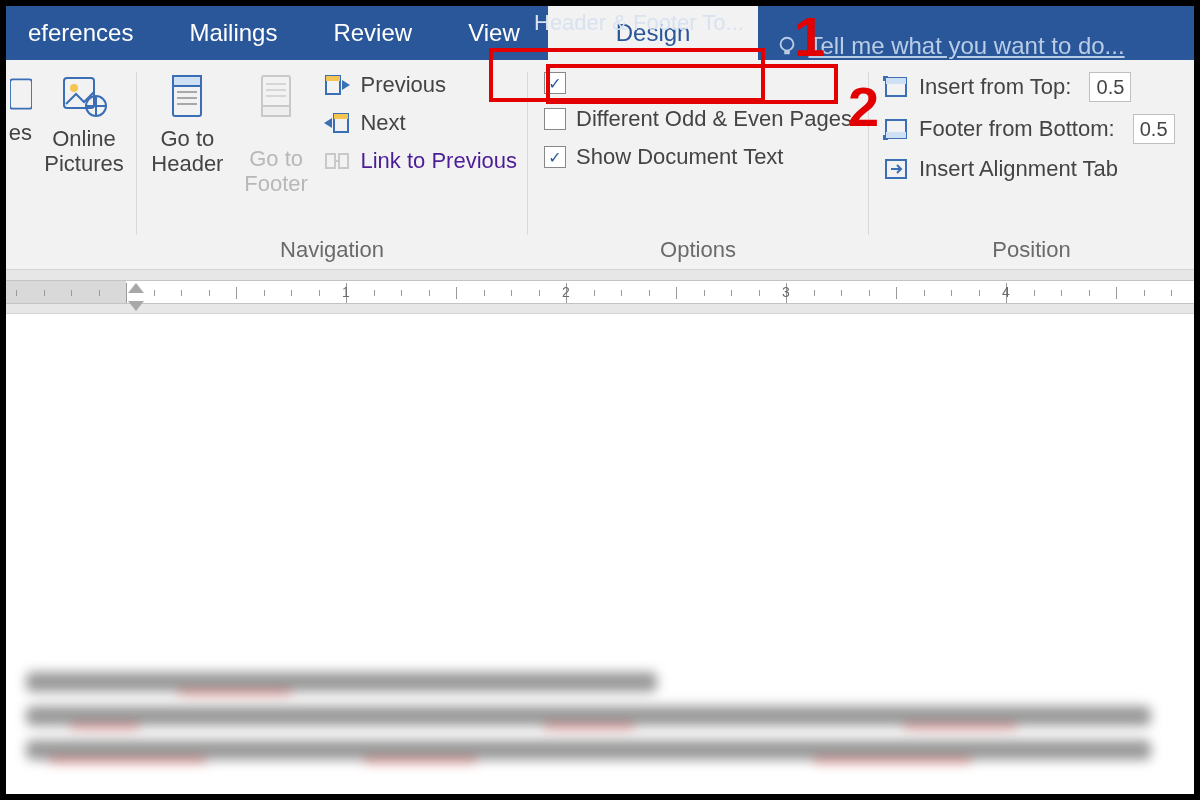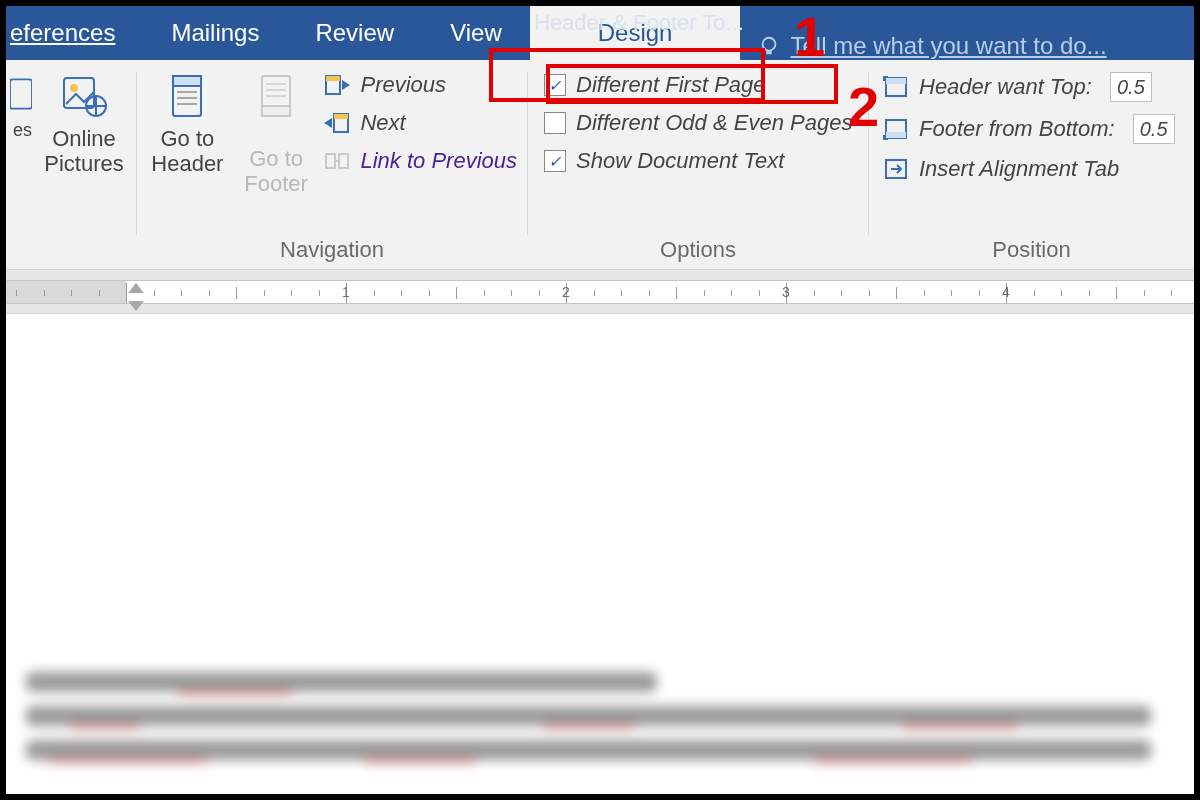--- a/index.html
+++ b/index.html
@@ -5,38 +5,38 @@
   * { box-sizing: border-box; margin: 0; padding: 0; }
   html, body { width: 1200px; height: 800px; overflow: hidden; font-family: "Segoe UI", Arial, sans-serif; }
   body { background: #000; padding: 5px; }
   .window { width: 100%; height: 100%; background: #fff; display: flex; flex-direction: column; border: 1px solid #000; }
 
   
   .titlebar { background: #2a579a; color: #fff; height: 54px; display: flex; align-items: flex-end; position: relative; }
   .context-title { position: absolute; top: 4px; left: 528px; font-size: 22px; color: #d8e2f0; }
   .tabs { display: flex; align-items: flex-end; width: 100%; height: 100%; }
   .tab { font-size: 24px; color: #fff; padding: 0 28px; height: 100%; display: flex; align-items: center; cursor: pointer; white-space: nowrap; }
-  .tab.cut-left { padding-left: 4px; text-decoration: underline; }
+  .tab.cut-left { padding-left: 22px; }
   .tab.active { background: #f2f2f2; color: #2a579a; }
   .tellme-wrap { display: flex; align-items: center; gap: 10px; padding-left: 18px; color: #b9cde6; font-size: 24px; text-decoration: underline; }
   .bulb-icon { width: 22px; height: 22px; display: inline-block; }
 
   
   .ribbon { background: #f2f2f2; border-bottom: 1px solid #d4d4d4; display: flex; align-items: stretch; height: 210px; padding-top: 6px; }
   .group { display: flex; flex-direction: column; padding: 0 6px; }
   .group-body { flex: 1; display: flex; align-items: flex-start; }
   .group-label { text-align: center; font-size: 22px; color: #6a6a6a; padding: 4px 0 6px; }
   .vdiv { width: 1px; background: #d9d9d9; margin: 6px 0 34px; }
 
   .bigbtn { display: flex; flex-direction: column; align-items: center; justify-content: flex-start; width: 96px; padding: 6px 2px 0; cursor: pointer; }
   .bigbtn .icon { width: 48px; height: 48px; margin-bottom: 6px; }
   .bigbtn .lbl { font-size: 22px; color: #444; text-align: center; line-height: 1.15; }
   .bigbtn.disabled .lbl { color: #b8b8b8; margin-top: 20px; }
 
-  .stack { display: flex; flex-direction: column; gap: 12px; padding: 6px 4px 0 4px; font-style: italic; }
+  .stack { display: flex; flex-direction: column; gap: 12px; padding: 6px 4px 0 4px; }
   .row { display: flex; align-items: center; gap: 10px; font-size: 22px; color: #444; cursor: pointer; white-space: nowrap; }
   .row.disabled { color: #4c1d95; }
   .row .ricon { width: 26px; height: 22px; display: inline-flex; align-items: center; justify-content: center; }
 
   .chk { width: 22px; height: 22px; border: 1px solid #888; background: #fff; display: inline-flex; align-items: center; justify-content: center; font-size: 16px; color: #2a579a; }
 
   .spin { width: 42px; height: 30px; border: 1px solid #bfbfbf; background: #fff; font-size: 20px; color: #444; display: inline-flex; align-items: center; justify-content: center; margin-left: 8px; }
 
   
   .ruler-wrap { background: #e7e7e7; height: 44px; position: relative; border-bottom: 1px solid #d4d4d4; }
@@ -54,21 +54,21 @@
   .bl-red { position: absolute; bottom: -2px; height: 3px; background: #d33; }
   .bl-line.w55 { width: 55%; }
   .bl-line.w98 { width: 98%; }
 
   
   .anno-box { position: absolute; border: 4px solid #e30000; pointer-events: none; }
   .anno-num { position: absolute; color: #e30000; font-weight: 700; font-size: 56px; font-family: Arial, sans-serif; pointer-events: none; }
 
   .pictures-partial { width: 26px; padding-top: 6px; display:flex; flex-direction:column; align-items:flex-end; }
   .pictures-partial .icon { width: 22px; height: 48px; }
-  .pictures-partial .lbl { font-size:18px; color:#444; text-align:left; line-height:1.15; }
+  .pictures-partial .lbl { font-size:22px; color:#444; text-align:left; line-height:1.15; }
 
 </style>
 </head>
 <body>
 
 <div class="window">
 
   <div class="titlebar" style="position:relative;">
     <span class="context-title">Header &amp; Footer To...</span>
     <div class="tabs">
@@ -185,21 +185,20 @@
       <div class="group-label">Navigation</div>
     </div>
 
     <div class="vdiv"></div>
 
     <div class="group" style="width:340px;">
       <div class="group-body">
         <div class="stack" style="padding-left:10px;">
           <div class="row">
             <span class="chk">✓</span>
-            <span>Different First Page</span>
           </div>
           <div class="row">
             <span class="chk"></span>
             <span>Different Odd &amp; Even Pages</span>
           </div>
           <div class="row">
             <span class="chk">✓</span>
             <span>Show Document Text</span>
           </div>
         </div>
@@ -213,21 +212,21 @@
       <div class="group-body">
         <div class="stack" style="padding-left:8px;">
           <div class="row">
             <span class="ricon">
               <svg viewBox="0 0 26 22">
                   <rect x="3" y="2" width="20" height="18" fill="none" stroke="#3b6fb5" stroke-width="2"></rect>
                   <rect x="3" y="2" width="20" height="6" fill="#cfe0f4"></rect>
                   <path d="M1 5 L1 1 L5 1" fill="none" stroke="#3b6fb5" stroke-width="2"></path>
                 </svg>
             </span>
-            <span>Header want Top:</span>
+            <span>Insert from Top:</span>
             <span class="spin">0.5</span>
           </div>
           <div class="row">
             <span class="ricon">
               <svg viewBox="0 0 26 22">
                   <rect x="3" y="2" width="20" height="18" fill="none" stroke="#3b6fb5" stroke-width="2"></rect>
                   <rect x="3" y="14" width="20" height="6" fill="#cfe0f4"></rect>
                   <path d="M1 17 L1 21 L5 21" fill="none" stroke="#3b6fb5" stroke-width="2"></path>
                 </svg>
             </span>

